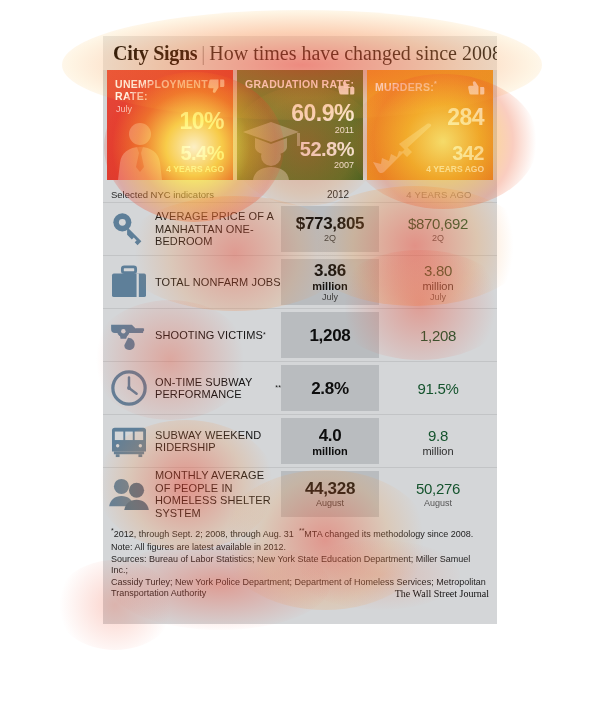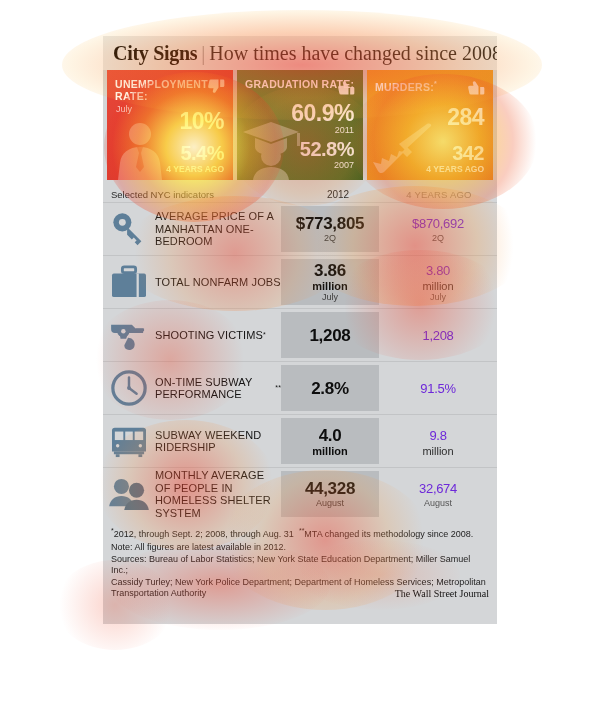--- a/index.html
+++ b/index.html
@@ -50,21 +50,21 @@
   .row { display: flex; align-items: stretch; border-top: 1px solid #c2c4c6; min-height: 53px; }
   .row:first-child { border-top: none; }
   .cell-icon { flex: 0 0 52px; display: flex; align-items: center; justify-content: center; }
   .cell-label { flex: 0 0 126px; display: flex; align-items: center;
                 font-size: 11px; line-height: 12.5px; color: #141414; letter-spacing: .1px; }
   .cell-label .sup { font-size: 7px; vertical-align: super; }
   .cell-new { flex: 0 0 98px; display: flex; flex-direction: column; align-items: center;
               justify-content: center; background: #b9bcbf; margin: 3px 0; }
   .cell-old { flex: 1; display: flex; flex-direction: column; align-items: center; justify-content: center; }
   .num { font-size: 17px; font-weight: bold; color: #0d0d0d; line-height: 19px; letter-spacing: -.3px; }
-  .num-old { font-size: 13px; font-weight: normal; color: #6d28d9; line-height: 19px; letter-spacing: -.3px; }
+  .num-old { font-size: 15px; font-weight: normal; color: #14532d; line-height: 19px; letter-spacing: -.3px; }
   .unit { font-size: 11px; font-weight: bold; color: #0d0d0d; line-height: 12px; }
   .unit-old { font-size: 11px; font-weight: normal; color: #2e2e2e; line-height: 12px; }
   .per { font-size: 9px; color: #3c3c3c; line-height: 11px; }
   .per-old { font-size: 9px; color: #555; line-height: 11px; }
 
   
   .foot { padding: 5px 8px 0 8px; font-family: "Liberation Sans", sans-serif; }
   .foot div { font-size: 9px; color: #1e1e1e; line-height: 11.4px; }
   .foot .sup { font-size: 7px; vertical-align: super; }
   .wsj-line { display: flex; justify-content: space-between; }
@@ -290,21 +290,21 @@
           </svg>
         </div>
         <div class="cell-label">
             <span>MONTHLY AVERAGE OF PEOPLE IN HOMELESS SHELTER SYSTEM</span>
           </div>
         <div class="cell-new">
           <div class="num">44,328</div>
           <div class="per">August</div>
         </div>
         <div class="cell-old">
-          <div class="num-old">32,674</div>
+          <div class="num-old">50,276</div>
           <div class="per-old">August</div>
         </div>
       </div>
     </div>
 
     <div class="foot">
       <div><span class="sup">*</span><span>2012, through Sept. 2; 2008, through Aug. 31</span>&nbsp; <span class="sup">**</span><span>MTA changed its methodology since 2008.</span></div>
       <div style="height:2px"></div>
       <div>Note: All figures are latest available in 2012.</div>
       <div>Sources: Bureau of Labor Statistics; New York State Education Department; Miller Samuel Inc.;</div>

